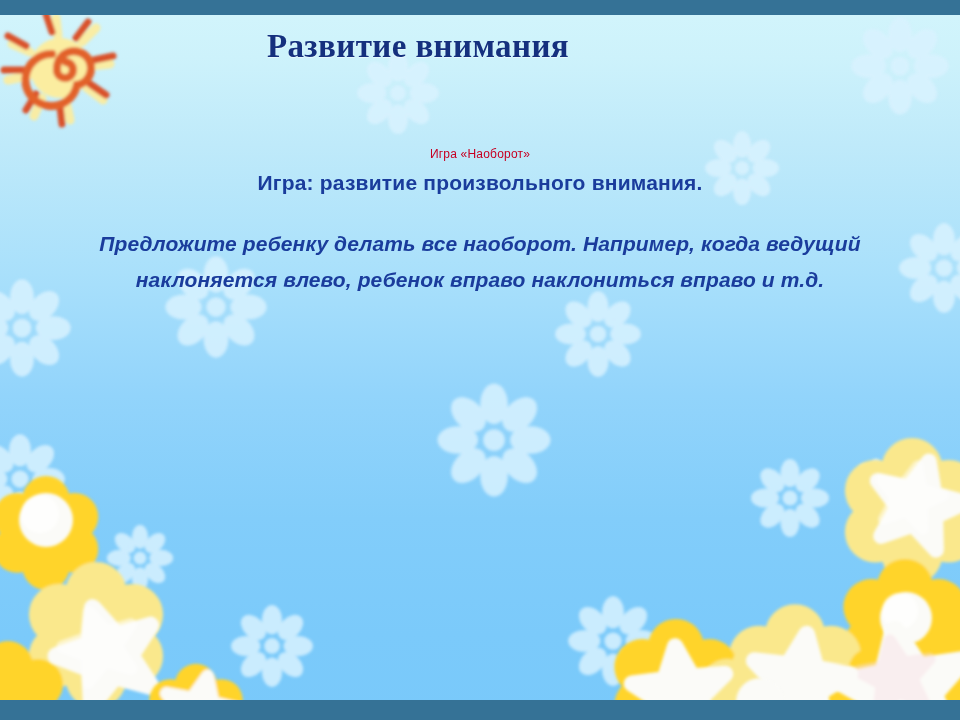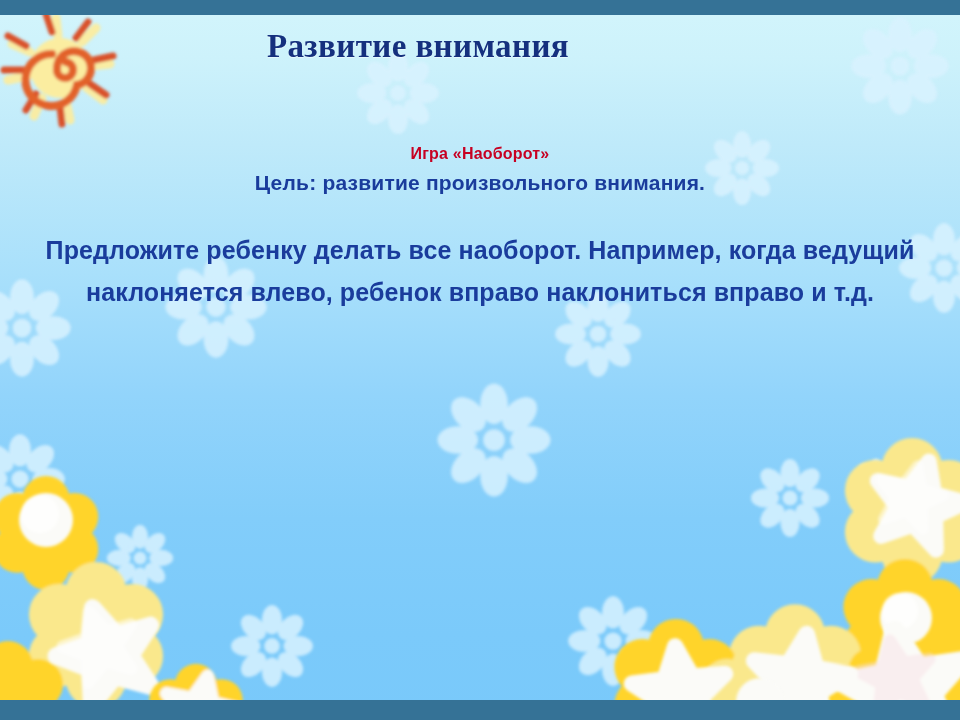--- a/index.html
+++ b/index.html
@@ -71,42 +71,43 @@
   }
   .body-block {
     position: absolute;
     left: 0;
     top: 140px;
     width: 960px;
     text-align: center;
     z-index: 25;
   }
   .line-game {
-    font-size: 16px;
-    font-weight: bold;
+    font-size: 12px;
+    font-weight: normal;
     color: #c70022;
     line-height: 28px;
     letter-spacing: 0.2px;
   }
   .line-goal {
     font-size: 21px;
     font-weight: bold;
     color: #1a3c9c;
     line-height: 30px;
     letter-spacing: 0.2px;
   }
   .line-gap { height: 26px; }
   .para {
-    font-size: 25px;
+    font-size: 21px;
     font-weight: bold;
     color: #1a3c9c;
     line-height: 32px;
     letter-spacing: 0.1px;
     width: 880px;
-    margin: 10px auto;
+    margin: 4px auto;
+    font-style: italic;
   }
 </style>
 </head>
 <body>
 
 <div class="slide">
 
   <svg class="deco" viewBox="0 0 960 720">
     <defs>
 
@@ -260,21 +261,21 @@
                a8,8 0 1,1 -9,7
                a17,17 0 1,1 20,16
                a26,26 0 1,1 -25,-31" fill="none" stroke="#e2622c" stroke-width="8" stroke-linecap="round"></path>
     </g>
   </svg>
 
   <div class="title">Развитие внимания</div>
 
   <div class="body-block">
     <div class="line-game">Игра «Наоборот»</div>
-    <div class="line-goal">Цель: развитие произвольного внимания.</div>
+    <div class="line-goal">Игра: развитие произвольного внимания.</div>
     <div class="line-gap"></div>
     <div class="para">Предложите ребенку делать все наоборот. Например,  когда ведущий</div>
     <div class="para">наклоняется влево,  ребенок вправо наклониться вправо и т.д.</div>
   </div>
 
   <div class="bar-top"></div>
   <div class="bar-bottom"></div>
 
 </div>
 

